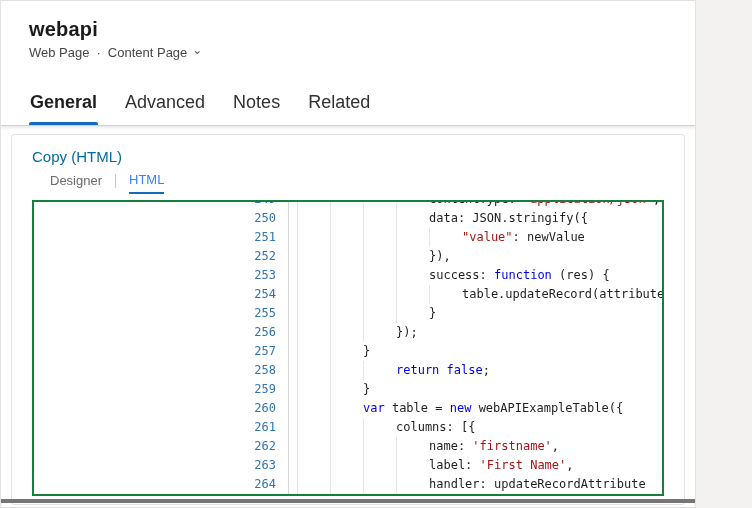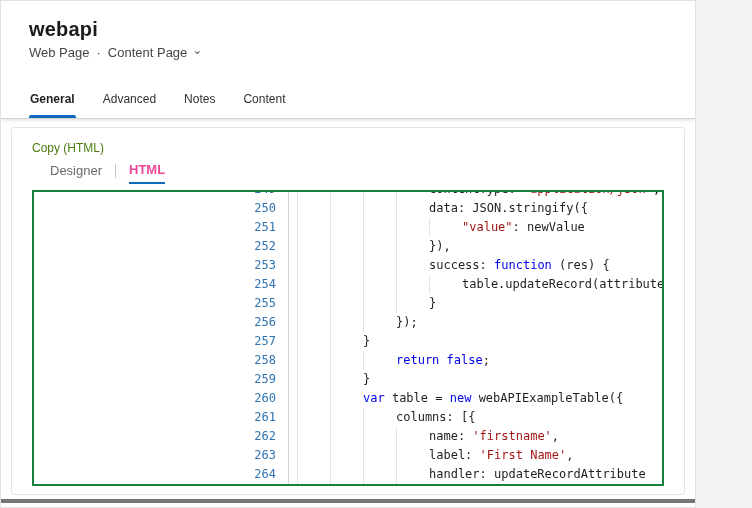--- a/index.html
+++ b/index.html
@@ -14,32 +14,32 @@
   .page-header { padding:16px 0 0 28px; }
   .page-title { font-size:20px; font-weight:700; color:#1b1a19; line-height:24px; letter-spacing:.2px; }
   .subtitle { margin-top:4px; display:flex; align-items:center; gap:7px; font-size:13px; color:#484644; }
   .form-selector { display:flex; gap:5px; background:none; border:none;
     font-family:inherit; font-size:13px; color:#484644; cursor:pointer; padding:0; }
   .chev { font-size:12px; color:#605e5c; line-height:10px; }
 
   
   .tabs { margin-top:24px; padding-left:28px; display:flex; gap:26px;
     border-bottom:1px solid #d2d0ce; box-shadow:0 2px 3px rgba(0,0,0,.09); position:relative; background:#fff; }
-  .tab { position:relative; font-size:12px; color:#323130; padding:8px 1px 12px; cursor:pointer; }
+  .tab { position:relative; font-size:18px; color:#323130; padding:8px 1px 12px; cursor:pointer; }
   .tab.active { font-weight:700; color:#201f1e; }
   .tab.active::after { content:""; position:absolute; left:0; right:0; bottom:0; height:3px;
     background:#0f6cbd; border-radius:2px 2px 0 0; }
 
   
   .card { margin:8px 10px 0; border:1px solid #e3e3e3; border-radius:3px; background:#fff;
     padding:13px 20px 8px; }
-  .field-label { font-size:12px; color:#4d7c0f; }
+  .field-label { font-size:15px; color:#0369a1; }
   .editor-tabs { margin:7px 0 0 18px; display:flex; align-items:center; }
   .etab { font-size:13px; color:#6a6a6a; padding-bottom:5px; cursor:pointer; }
-  .etab.active { color:#ec4899; border-bottom:2px solid #0f6cbd;font-weight:bold; }
+  .etab.active { color:#3b82f6; border-bottom:2px solid #0f6cbd; }
   .etab-sep { width:1px; height:14px; background:#c8c6c4; margin:0 13px 4px 13px; }
 
   
   .code-editor { position:relative; margin-top:6px; height:296px; border:2px solid #15803d;
     background:#fff; overflow:hidden; }
   .gutter-border { position:absolute; left:254px; top:0; bottom:0; width:1px; background:#d6d6d6; }
   .code-scroll { position:relative; height:100%; overflow:hidden; }
   .code-line { display:flex; height:19px; line-height:19px; white-space:pre;
     font-family:"DejaVu Sans Mono","Liberation Mono",monospace; font-size:12px; }
   .code-line.clipped { margin-top:-12px; }
@@ -68,21 +68,21 @@
         <span>Content Page</span>
         <span class="chev">⌄</span>
       </button>
     </div>
   </header>
 
   <nav class="tabs">
       <div class="tab active">General</div>
       <div class="tab">Advanced</div>
       <div class="tab">Notes</div>
-      <div class="tab">Content</div>
+      <div class="tab">Related</div>
     </nav>
 
   <section class="card">
     <div class="field-label">Copy (HTML)</div>
     <div class="editor-tabs">
         <span class="etab">Designer</span>
         <span class="etab-sep"></span>
         <span class="etab active">HTML</span>
       </div>
     <div class="code-editor">

